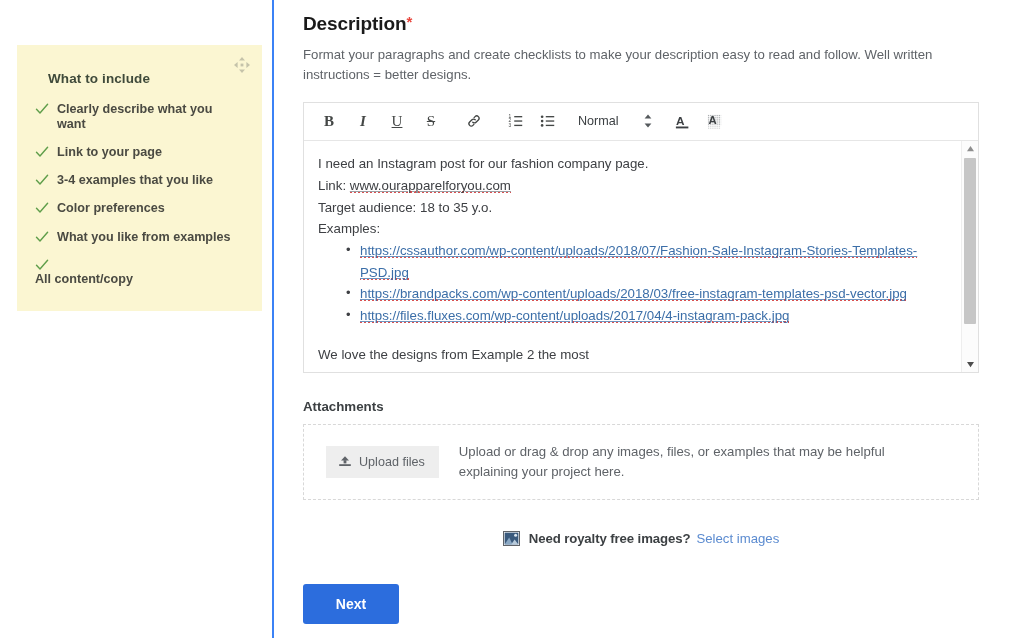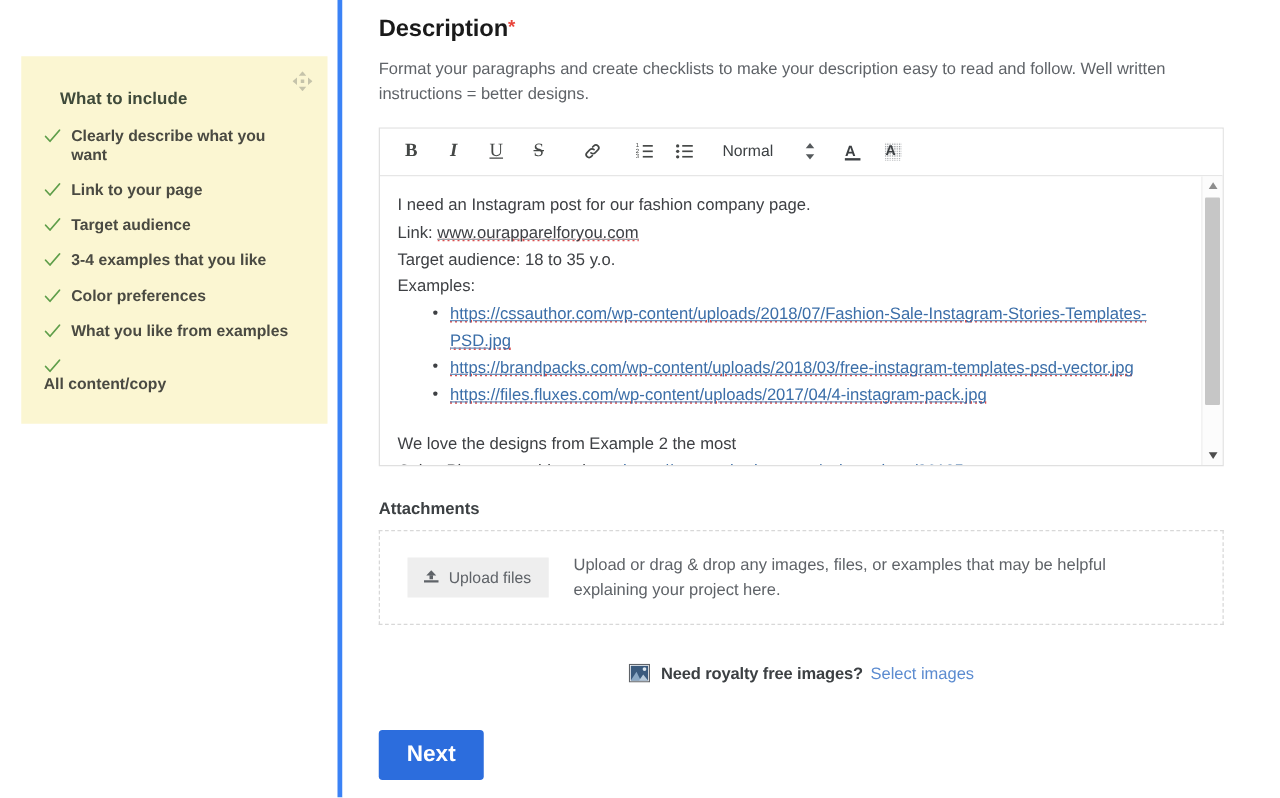--- a/index.html
+++ b/index.html
@@ -22,21 +22,21 @@
     height: 638px;
     display: flex;
   }
 
   
   .sidebar {
     width: 274px;
     min-width: 274px;
     height: 638px;
     background: #ffffff;
-    border-right: 4px solid #3b82f6;
+    border-right: 2px solid #3b82f6;
     box-sizing: border-box;
     position: relative;
   }
 
   .tipcard {
     position: absolute;
     left: 17px;
     top: 45px;
     width: 245px;
     background: #fbf6d2;
@@ -358,25 +358,25 @@
   }
   .royalty-link {
     color: #5b8bd0;
     margin-left: 6px;
     cursor: pointer;
   }
 
   
   .next-btn {
     margin-top: 38px;
-    width: 84px;
+    width: 96px;
     height: 40px;
     background: #2c6ddd;
     color: #ffffff;
-    font-size: 18px;
+    font-size: 14px;
     font-weight: bold;
     border: none;
     border-radius: 3px;
     cursor: pointer;
     font-family: "Liberation Sans", sans-serif;
     display: flex;
     align-items: center;
     justify-content: center;
   }
 </style>
@@ -411,28 +411,20 @@
           </span>
           <span>Clearly describe what you want</span>
         </li>
         <li class="tip-item">
           <span class="check-icon">
             <svg viewBox="0 0 14 14" width="14" height="14">
                 <path d="M1.5 7.2 L5 11 L12.6 2.2" fill="none" stroke="#5f9e4a" stroke-width="1.4" stroke-linecap="round" stroke-linejoin="round"></path>
               </svg>
           </span>
           <span>Link to your page</span>
-        </li>
-        <li class="tip-item">
-          <span class="check-icon">
-            <svg viewBox="0 0 14 14" width="14" height="14">
-                <path d="M1.5 7.2 L5 11 L12.6 2.2" fill="none" stroke="#5f9e4a" stroke-width="1.4" stroke-linecap="round" stroke-linejoin="round"></path>
-              </svg>
-          </span>
-          <span>Target audience</span>
         </li>
         <li class="tip-item">
           <span class="check-icon">
             <svg viewBox="0 0 14 14" width="14" height="14">
                 <path d="M1.5 7.2 L5 11 L12.6 2.2" fill="none" stroke="#5f9e4a" stroke-width="1.4" stroke-linecap="round" stroke-linejoin="round"></path>
               </svg>
           </span>
           <span>3-4 examples that you like</span>
         </li>
         <li class="tip-item">

